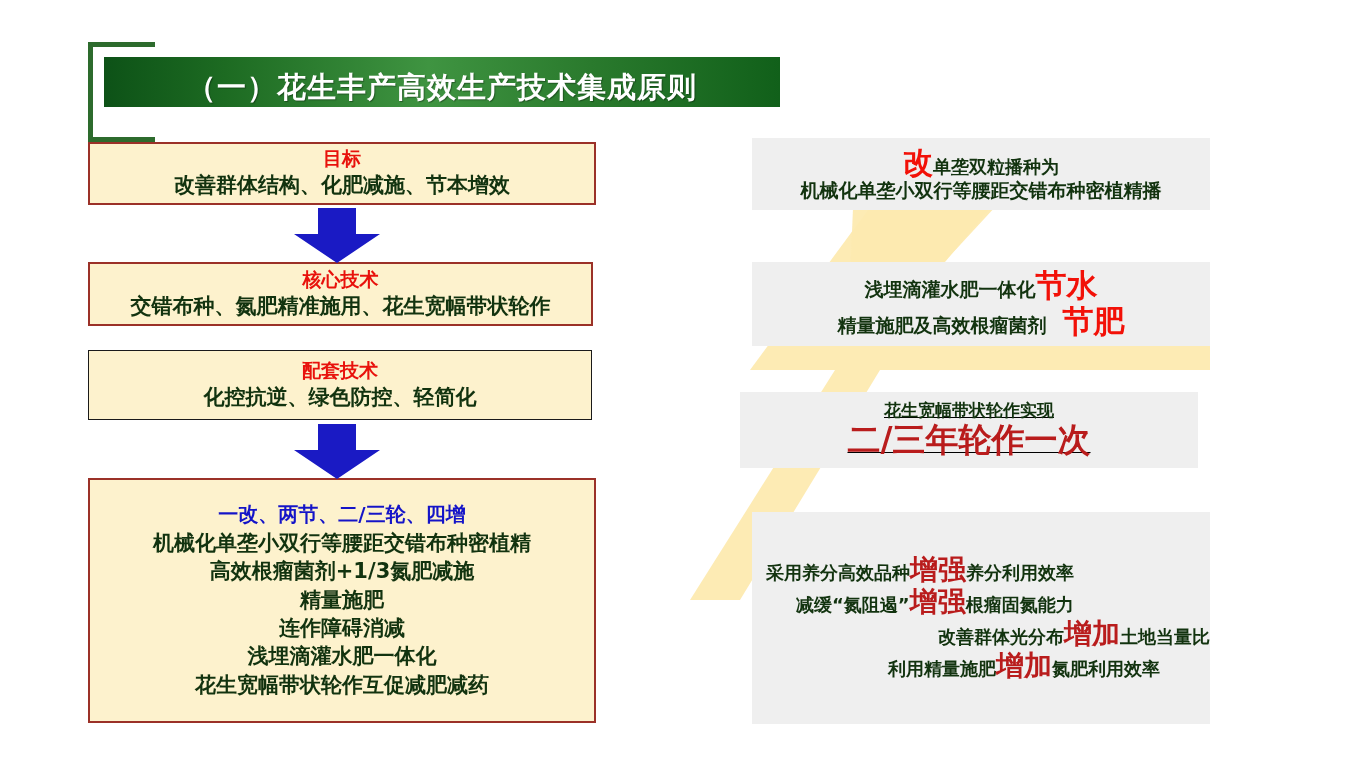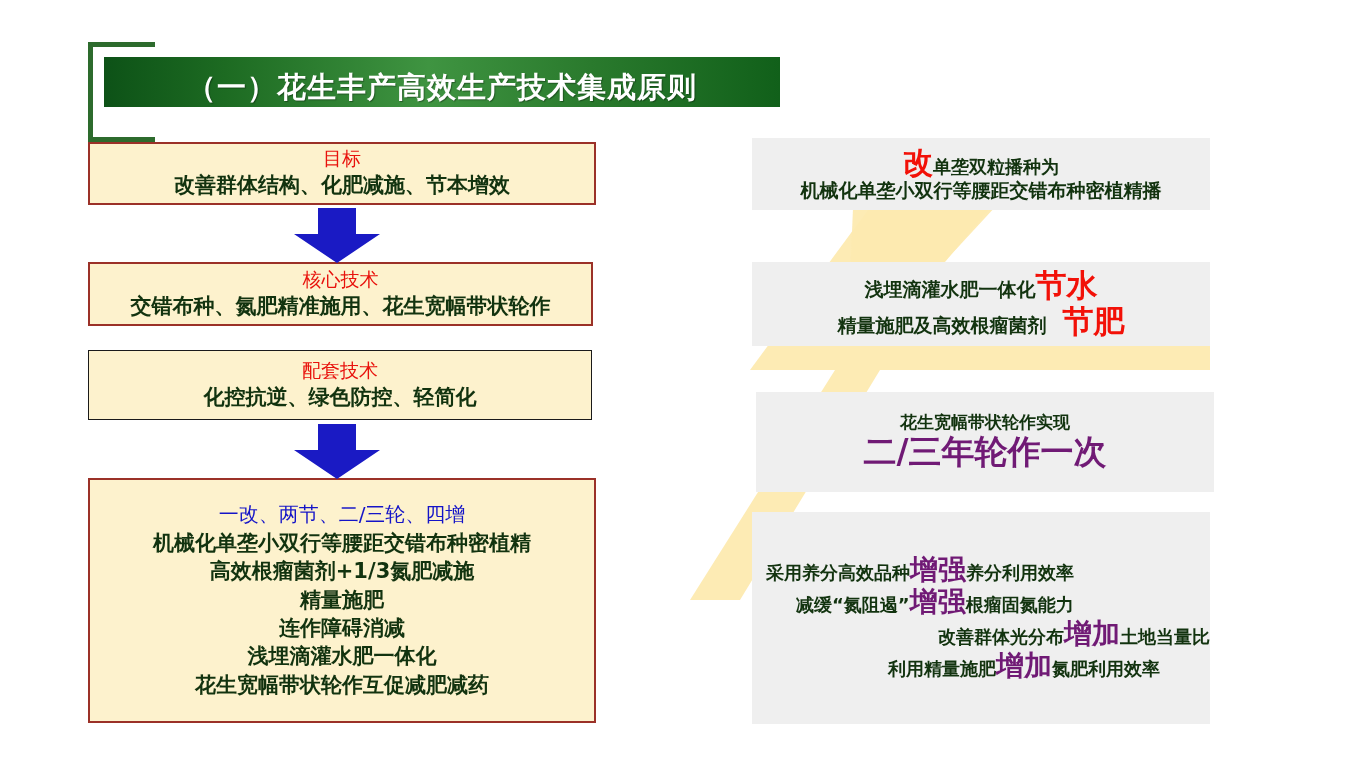--- a/index.html
+++ b/index.html
@@ -30,37 +30,37 @@
   }
 
   
   .lbox{
     position:absolute;background:#fdf2cd;z-index:3;
     box-sizing:border-box;text-align:center;
     display:flex;flex-direction:column;align-items:center;justify-content:center;
   }
   .lbox.red{border:2px solid #9b3128;}
   .lbox.dark{border:1.5px solid #1a1a1a;}
-  .hd{font-size:19px;font-weight:normal;line-height:1.25;}
+  .hd{font-size:19px;font-weight:bold;line-height:1.25;}
   .hd.r{color:#e8120c;}
   .hd.b{color:#1414c8;}
   .bd{font-size:21px;font-weight:bold;color:#12330f;line-height:1.35;white-space:nowrap;}
 
   
   .arrow{position:absolute;z-index:4;}
 
   
   .rbox{
     position:absolute;background:#efefef;z-index:3;box-sizing:border-box;
     display:flex;flex-direction:column;justify-content:center;
   }
   .rline{ text-align:center; line-height:1.15; white-space:nowrap;}
   .rk{ font-weight:bold; color:#12330f; }
   .em-r{ color:#f21108; font-weight:bold; }
-  .em-b{ color:#701a75; font-weight:bold; }
+  .em-b{ color:#b91c1c; font-weight:bold; }
 </style>
 </head>
 <body>
 
 <div id="slide">
 
   <svg class="ribbon" viewBox="0 0 640 440" preserveAspectRatio="none">
     <polygon points="290,0 420,0 300,130 610,130 610,190 280,190 140,420 90,420 235,190 150,190" fill="#fdeab0" opacity="0.95"></polygon>
     <polygon points="255,-20 430,-20 330,100 250,100" fill="#fdeab0" opacity="0.95"></polygon>
   </svg>
@@ -114,21 +114,21 @@
 
   <div class="rbox" style="left:752px;top:262px;width:458px;height:84px;">
     <div class="rline">
       <span class="rk" style="font-size:19px;">浅埋滴灌水肥一体化</span><span class="em-r" style="font-size:31px;">节水</span>
     </div>
     <div class="rline">
       <span class="rk" style="font-size:19px;">精量施肥及高效根瘤菌剂</span><span class="em-r" style="font-size:31px;padding-left:16px;">节肥</span>
     </div>
   </div>
 
-  <div class="rbox" style="left:756px;top:392px;width:458px;height:100px;">
+  <div class="rbox" style="left:740px;top:392px;width:458px;height:76px;text-decoration:underline;">
     <div class="rline">
       <span class="rk" style="font-size:17px;">花生宽幅带状轮作实现</span>
     </div>
     <div class="rline">
       <span class="em-b" style="font-size:33px;">二/三年轮作一次</span>
     </div>
   </div>
 
   <div class="rbox" style="left:752px;top:512px;width:458px;height:212px;">
     <div class="rline" style="text-align:left;padding-left:14px;">

